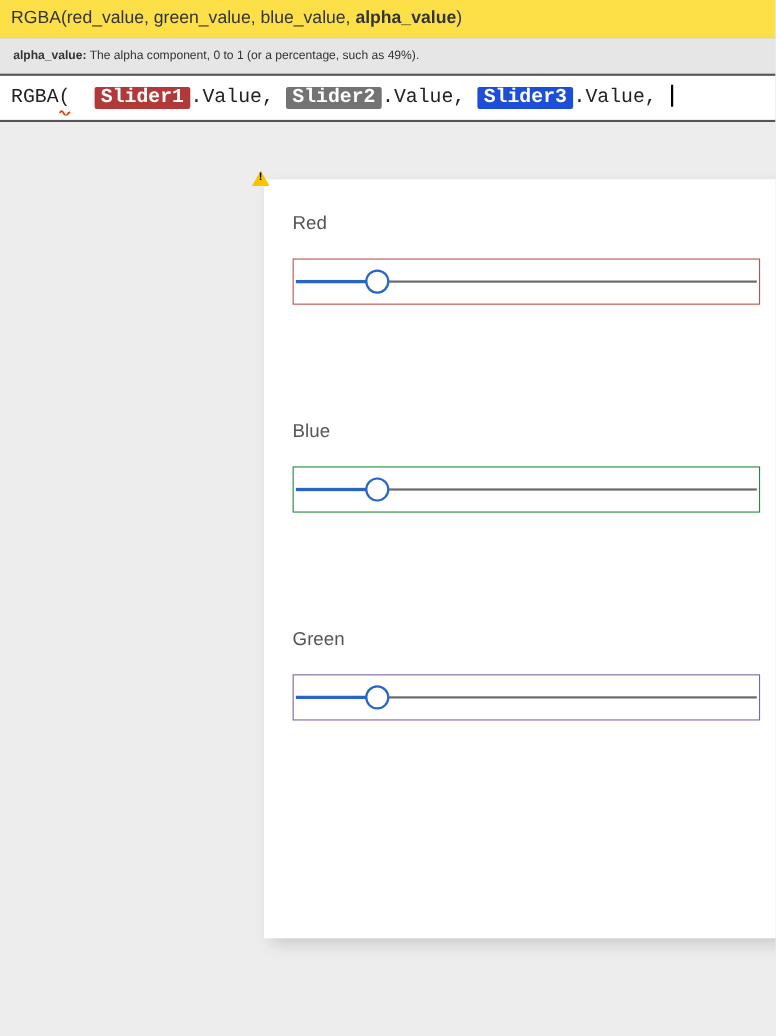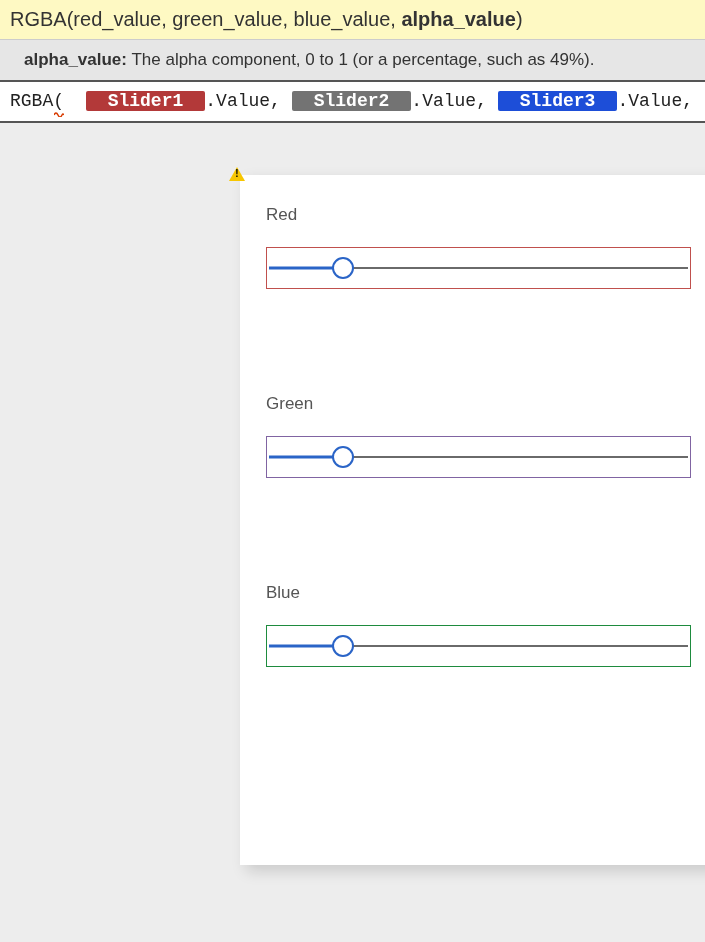--- a/index.html
+++ b/index.html
@@ -4,49 +4,49 @@
   <style>
     * { box-sizing: border-box; margin: 0; padding: 0; }
     body {
       font-family: "Segoe UI", Arial, sans-serif;
       background: #ededed;
       width: 705px;
       height: 942px;
       overflow: hidden;
     }
     .signature-bar {
-      background: #fef9c3;
+      background: #fde047;
       padding: 8px 10px;
-      font-size: 20px;
+      font-size: 16px;
       color: #333;
       border-bottom: 1px solid #ccc;
     }
     .signature-bar .bold { font-weight: 700; }
     .param-help {
       background: #e6e6e6;
-      padding: 10px 24px;
-      font-size: 17px;
+      padding: 10px 12px;
+      font-size: 11px;
       color: #333;
       border-bottom: 2px solid #555;
     }
     .param-help .bold { font-weight: 700; }
     .formula-bar {
       background: #fff;
       padding: 8px 10px 10px 10px;
       font-family: Consolas, "Courier New", monospace;
       font-size: 18px;
       color: #222;
       border-bottom: 2px solid #555;
       white-space: nowrap;
       position: relative;
     }
     .pill {
       display: inline-block;
       color: #fff;
-      padding: 0 22px;
+      padding: 0 6px;
       border-radius: 2px;
       font-weight: 700;
       font-family: Consolas, "Courier New", monospace;
     }
     .pill-red { background: #b33939; }
     .pill-purple { background: #737373; }
     .pill-green { background: #1d4ed8; }
     .fnname { font-weight: 500; }
     .paren-open { position: relative; }
     .squiggle {
@@ -187,31 +187,31 @@
     <div class="slider-group">
       <div class="slider-label">Red</div>
       <div class="slider-wrap red">
         <div class="slider-track-left" style="width:18%;"></div>
         <div class="slider-track-right" style="width:80%;"></div>
         <div class="slider-thumb" style="left:18%;"></div>
       </div>
     </div>
 
     <div class="slider-group">
+      <div class="slider-label">Blue</div>
+      <div class="slider-wrap green">
+        <div class="slider-track-left" style="width:18%;"></div>
+        <div class="slider-track-right" style="width:80%;"></div>
+        <div class="slider-thumb" style="left:18%;"></div>
+      </div>
+    </div>
+
+    <div class="slider-group">
       <div class="slider-label">Green</div>
       <div class="slider-wrap purple">
         <div class="slider-track-left" style="width:18%;"></div>
         <div class="slider-track-right" style="width:80%;"></div>
         <div class="slider-thumb" style="left:18%;"></div>
       </div>
     </div>
 
-    <div class="slider-group">
-      <div class="slider-label">Blue</div>
-      <div class="slider-wrap green">
-        <div class="slider-track-left" style="width:18%;"></div>
-        <div class="slider-track-right" style="width:80%;"></div>
-        <div class="slider-thumb" style="left:18%;"></div>
-      </div>
-    </div>
-
   </div>
 </div>
 
 </body></html>

